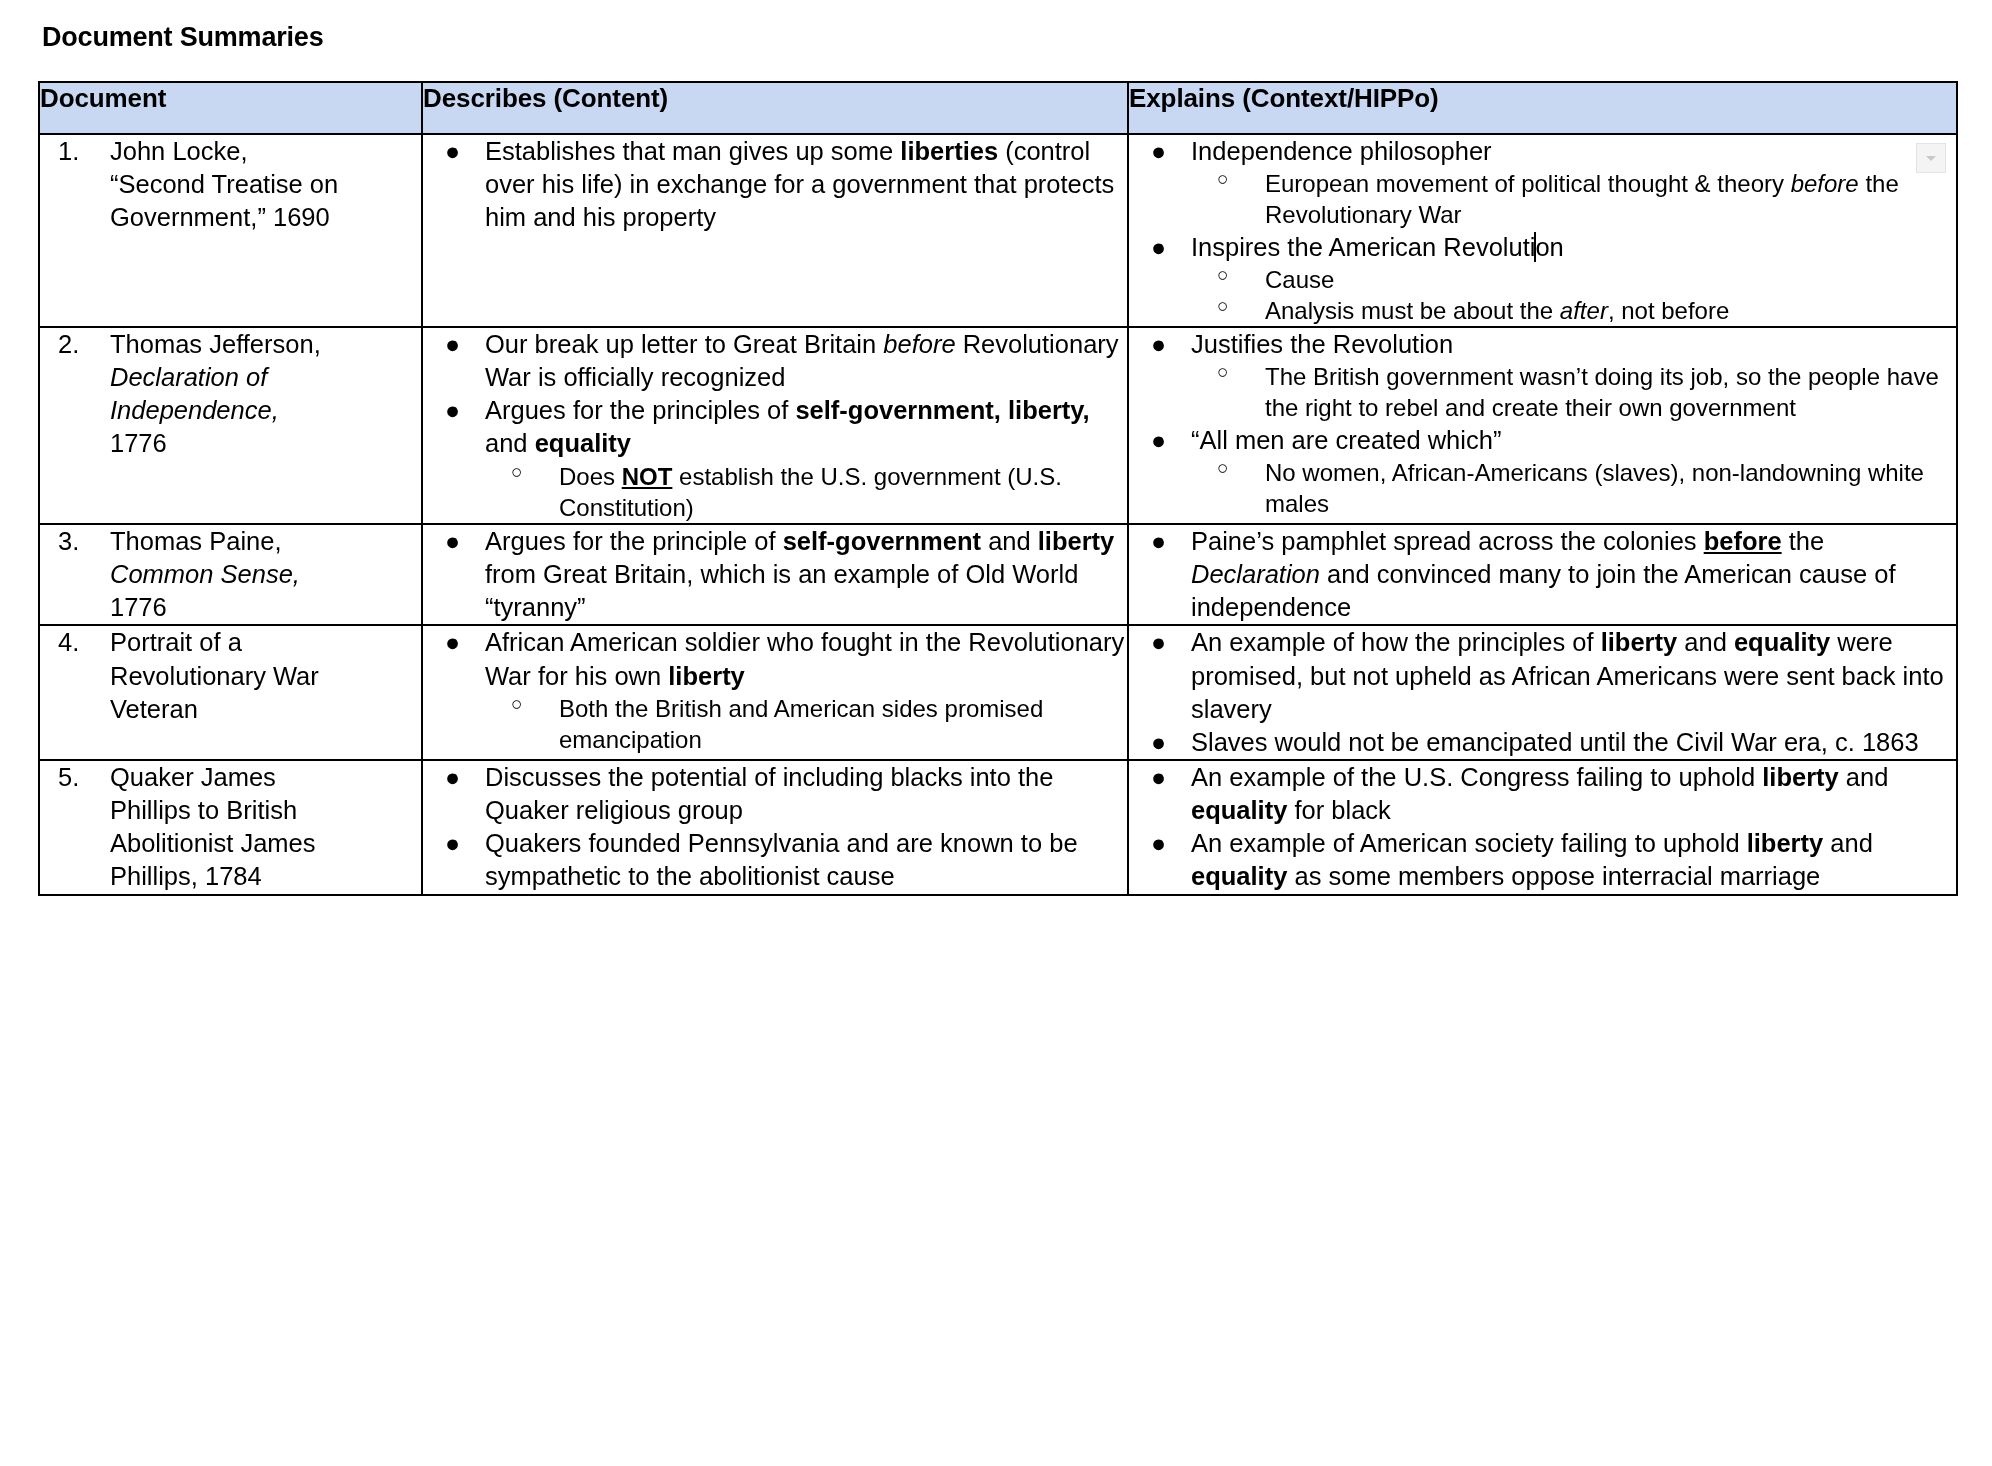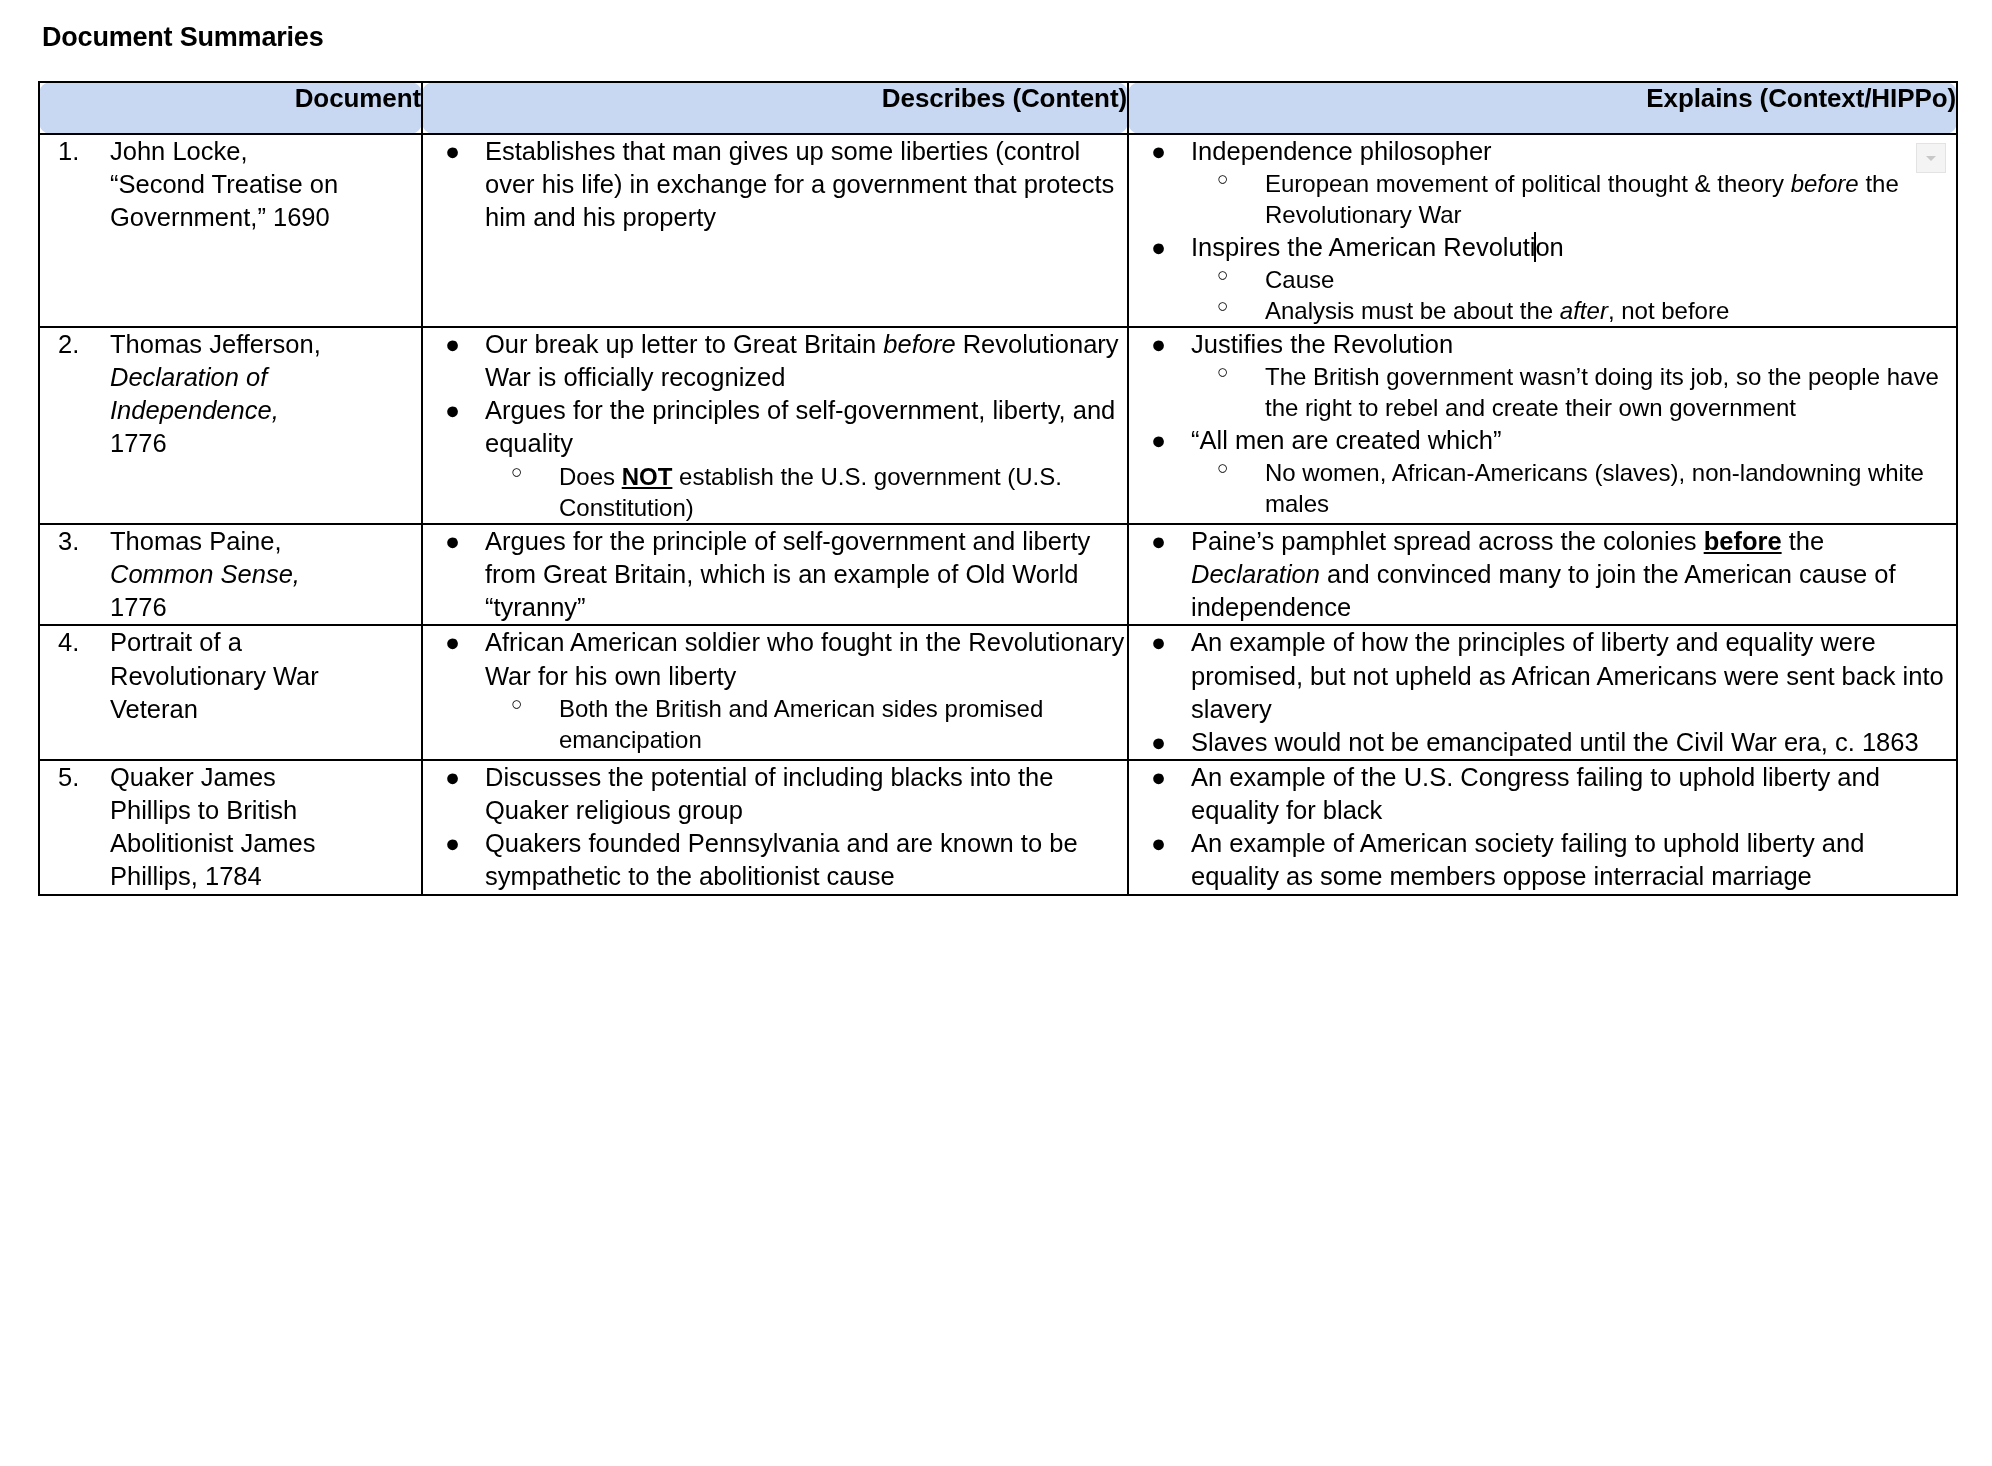--- a/index.html
+++ b/index.html
@@ -38,27 +38,26 @@
   table.summary-table col.c3 { width: 829px; }
 
   table.summary-table th,
   table.summary-table td {
     border: 2px solid #000000;
     vertical-align: top;
     padding: 0;
   }
   thead th {
     background: #c9d8f2;
-    text-align: right;
+    text-align: left;
     font-size: 26px;
     font-weight: bold;
     letter-spacing: -0.1px;
     padding: 14px 0 16px 14px;
     height: 50px;
-    border-radius: 12px;
   }
   tbody td {
     padding: 18px 14px 22px 8px;
     font-size: 25.5px;
     line-height: 1.30;
   }
   tbody td.col-doc { padding-left: 14px; padding-right: 6px; }
 
   
   ol.doc-list {
@@ -72,21 +71,21 @@
     margin: 0;
   }
   ol.doc-list > li .num {
     position: absolute;
     left: 4px;
     top: 0;
     width: 42px;
     text-align: left;
   }
   .ital { font-style: italic; }
-  .bold { font-weight: normal; text-align: right; }
+  .bold { font-weight: bold; text-align: right; }
   .bu   { font-weight: bold; text-decoration: underline; }
 
   
   ul.b1 {
     list-style: none;
     margin: 0;
     padding: 0;
   }
   ul.b1 > li.lvl1 {
     position: relative;

